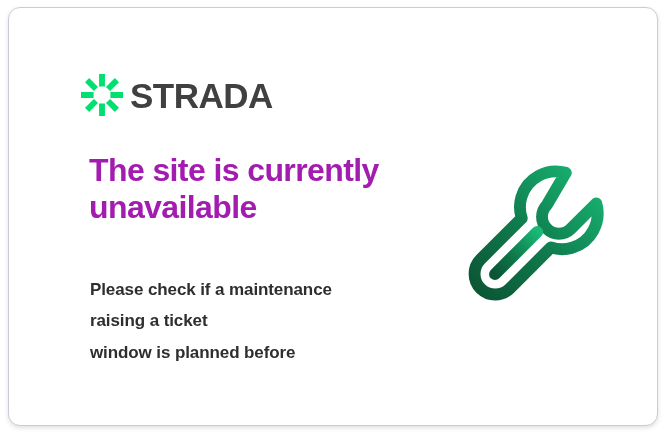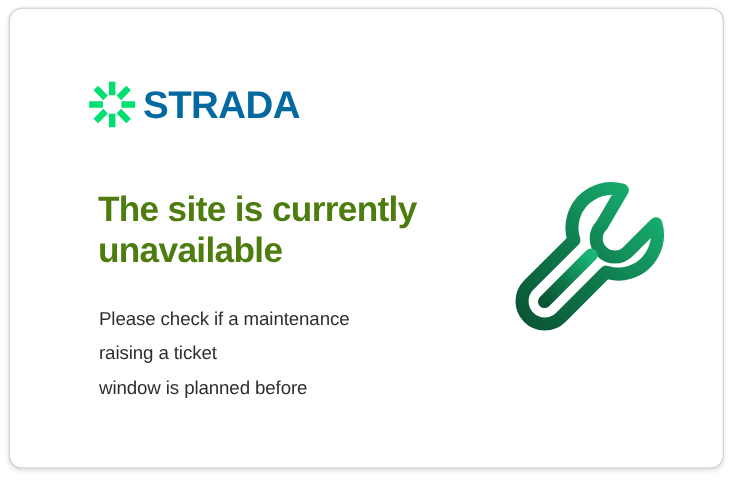--- a/index.html
+++ b/index.html
@@ -45,50 +45,50 @@
   }
   .logo-mark {
     width: 42px;
     height: 42px;
     display: block;
     flex: none;
   }
   .logo-word {
     font-size: 35px;
     font-weight: bold;
-    color: #0369a1;
+    color: #404040;
     letter-spacing: -0.5px;
     line-height: 1;
     white-space: nowrap;
     font-stretch: condensed;
   }
 
   
   .headline {
     position: absolute;
     left: 80px;
-    top: 164px;
+    top: 144px;
     width: 330px;
     margin: 0;
     font-size: 32px;
     font-weight: bold;
     line-height: 1.16;
     letter-spacing: -0.6px;
-    color: #4d7c0f;
+    color: #a21caf;
   }
 
   
   .body-copy {
     position: absolute;
     left: 81px;
     top: 266px;
     width: 310px;
     margin: 0;
     font-size: 17px;
-    font-weight: normal;
+    font-weight: bold;
     line-height: 1.85;
     letter-spacing: -0.1px;
     color: #2c2e30;
   }
   .body-copy .line {
     display: block;
   }
 
   
   .wrench {

